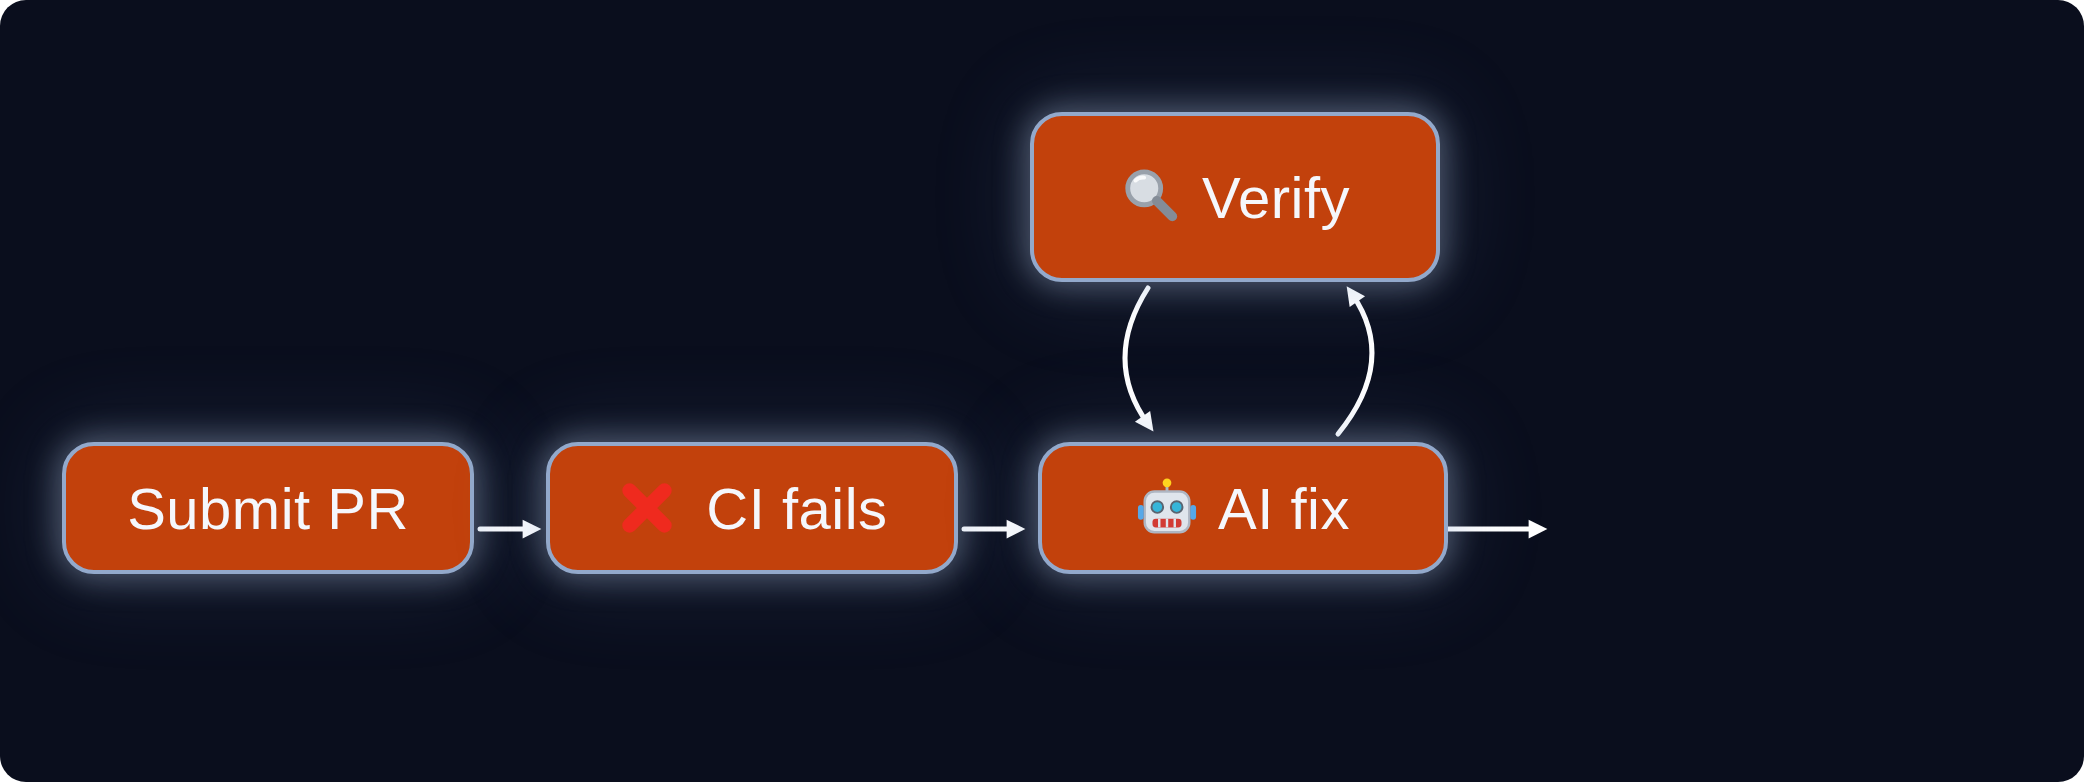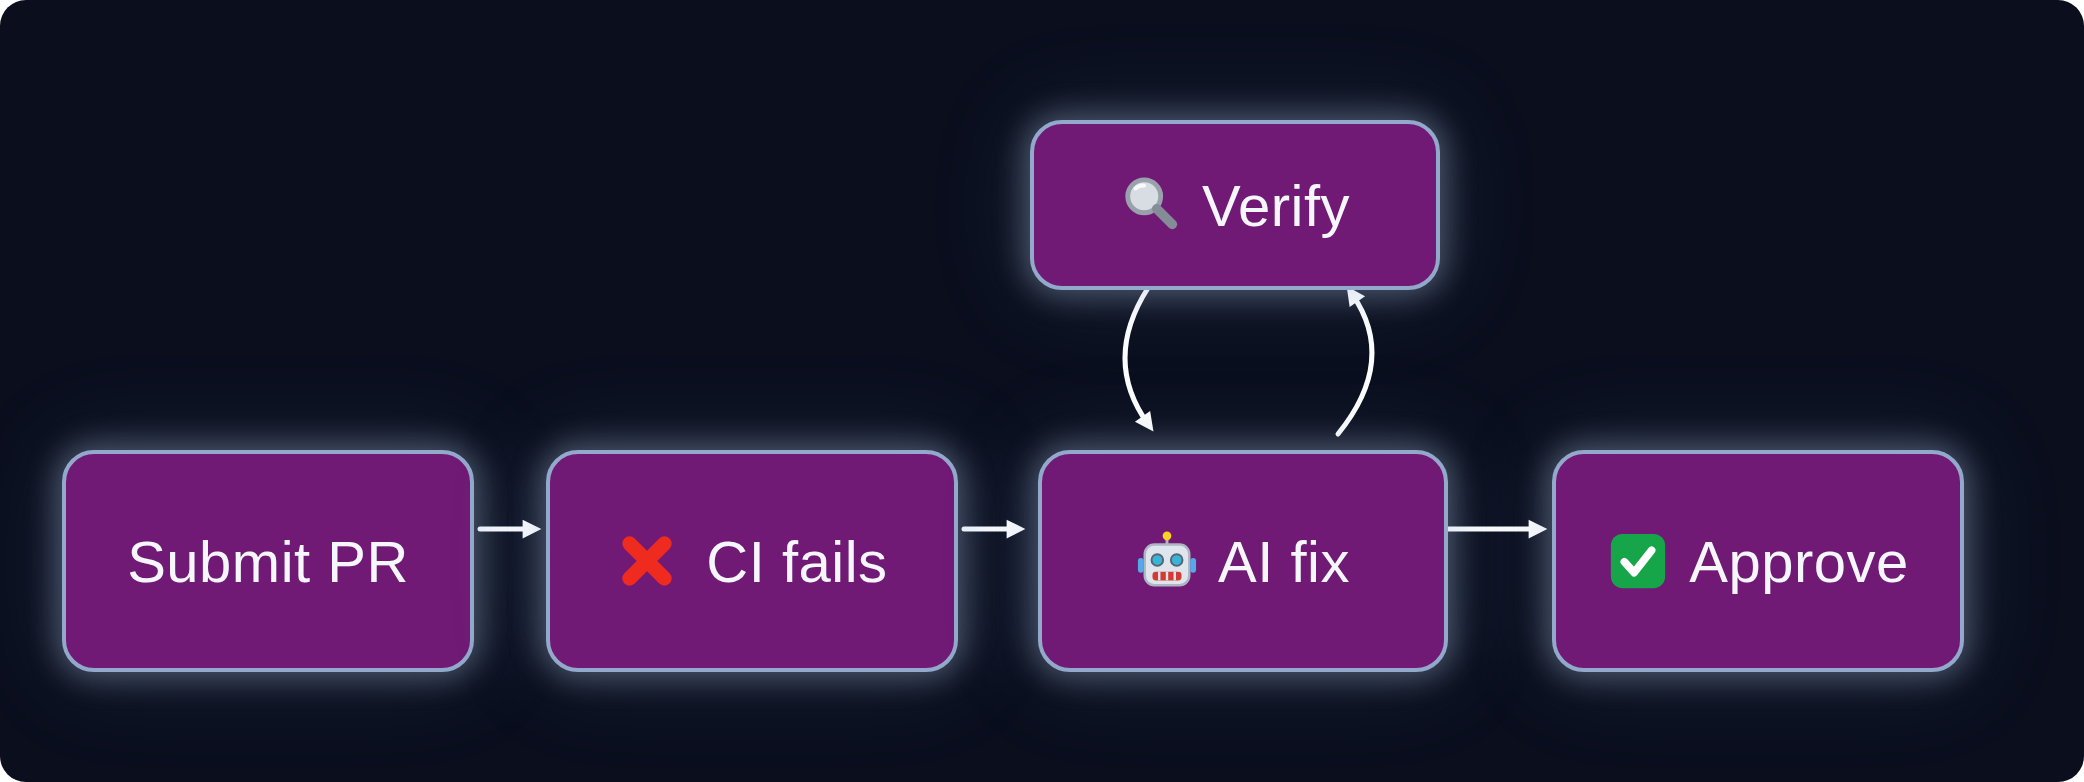--- a/index.html
+++ b/index.html
@@ -23,37 +23,36 @@
   .edges-layer {
     position: absolute;
     left: 0; top: 0;
     width: 2084px;
     height: 782px;
     pointer-events: none;
   }
   .node {
     position: absolute;
     box-sizing: border-box;
-    background: #701a75;
+    background: #c2410c;
     border: 4px solid #93a9cb;
     border-radius: 32px;
     display: flex;
     align-items: center;
     justify-content: center;
     gap: 20px;
     color: #f5f7fc;
     font-size: 58px;
     font-weight: 500;
     letter-spacing: 0.5px;
     box-shadow:
       0 0 30px 6px rgba(185, 205, 235, 0.35),
       0 0 90px 14px rgba(120, 150, 200, 0.14);
-    margin-top: 8px;
   }
-  .node-row { top: 442px; height: 222px; }
+  .node-row { top: 442px; height: 132px; }
   .node-submit  { left: 62px;   width: 412px; }
   .node-ci      { left: 546px;  width: 412px; gap: 28px; }
   .node-ai      { left: 1038px; width: 410px; justify-content: center; }
   .node-approve { left: 1552px; width: 412px; }
   .node-verify  { left: 1030px; top: 112px; width: 410px; height: 170px; }
   .node-icon {
     display: inline-flex;
     width: 62px;
     height: 62px;
     flex: 0 0 auto;
@@ -121,23 +120,14 @@
         <circle cx="42" cy="31" r="6" fill="#36b5d9" stroke="#5a6470" stroke-width="2"></circle>
         <rect x="17" y="43" width="30" height="9" rx="3.5" fill="#d23b34"></rect>
         <line x1="24" y1="43" x2="24" y2="52" stroke="#dfe5ec" stroke-width="2.5"></line>
         <line x1="32" y1="43" x2="32" y2="52" stroke="#dfe5ec" stroke-width="2.5"></line>
         <line x1="40" y1="43" x2="40" y2="52" stroke="#dfe5ec" stroke-width="2.5"></line>
       </svg>
     </span>
     <span class="node-label">AI fix</span>
   </div>
 
-  <div class="node node-row node-approve">
-    <span class="node-icon">
-      <svg viewBox="0 0 64 64" xmlns="http://www.w3.org/2000/svg">
-        <rect x="4" y="4" width="56" height="56" rx="12" fill="#17a54a"></rect>
-        <path d="M18 33 L28 44 L46 21" stroke="#ffffff" stroke-width="8" fill="none" stroke-linecap="round" stroke-linejoin="round"></path>
-      </svg>
-    </span>
-    <span class="node-label">Approve</span>
-  </div>
 
 </div>
 
 </body></html>

